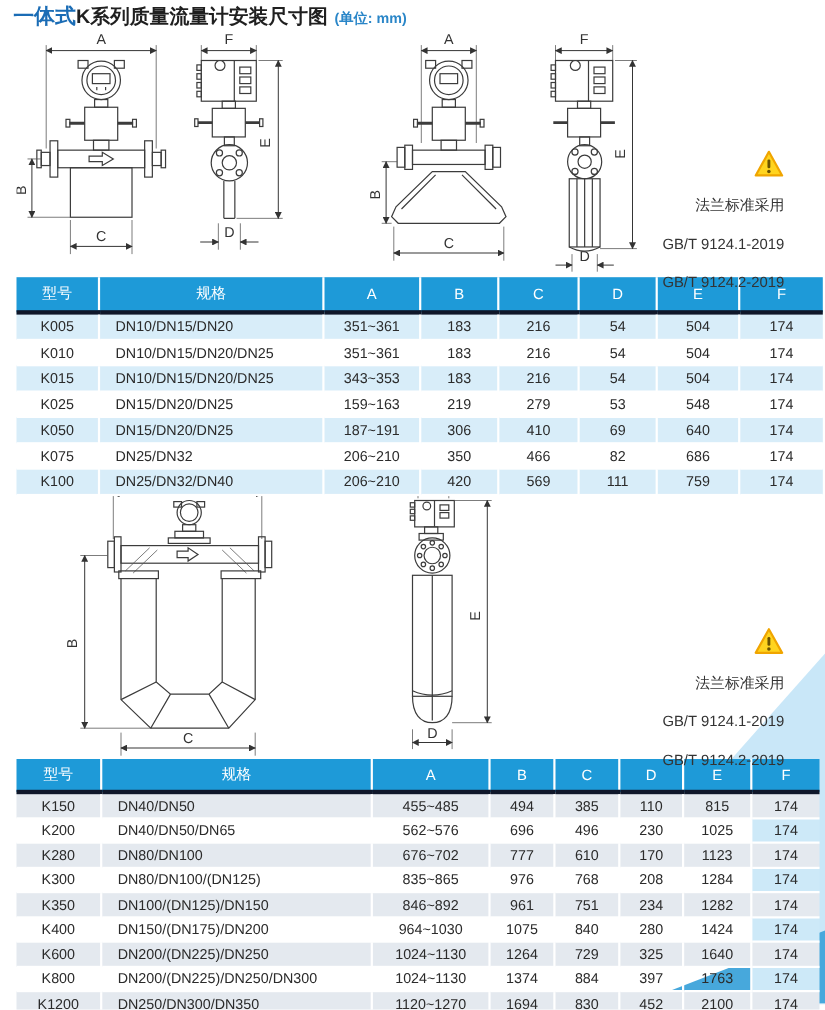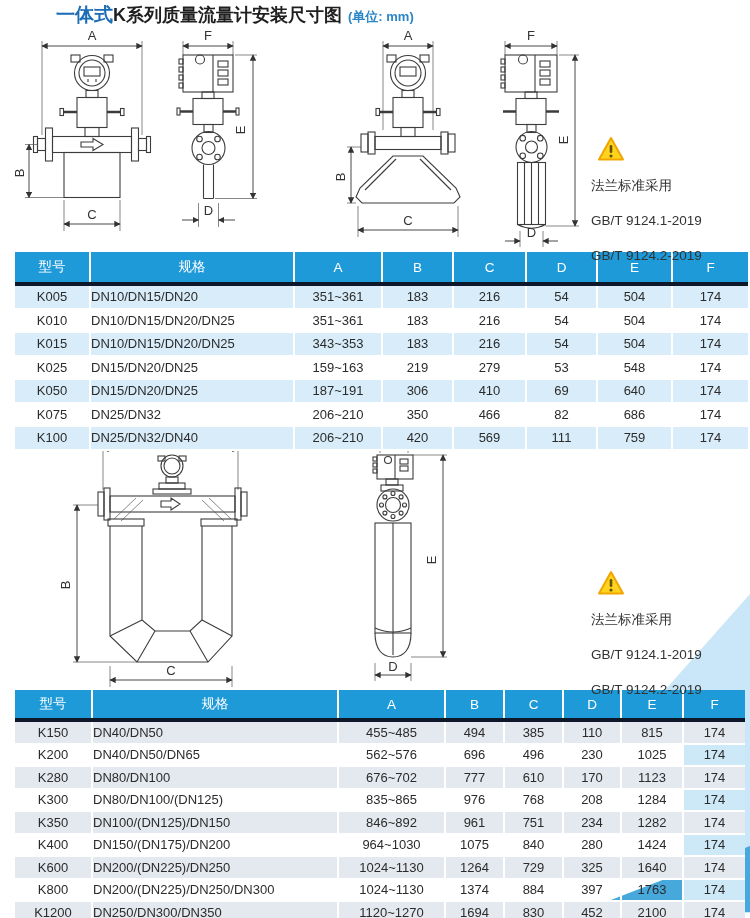--- a/index.html
+++ b/index.html
@@ -2,47 +2,47 @@
 <html><head>
 <meta charset="utf-8">
 <style>
   html,body{margin:0;padding:0;background:#fff;}
   #page{position:relative;width:750px;height:918px;background:#fff;overflow:hidden;
         font-family:"Liberation Sans",sans-serif;color:#2b2b2b;}
   
   #decor{position:absolute;left:0;top:0;width:750px;height:918px;z-index:0;pointer-events:none;}
   
   #titlebar{position:absolute;left:12px;top:2px;z-index:2;white-space:nowrap;}
-  .title-hl{font-size:19px;font-weight:bold;color:#1a6cb5;margin-left:44px;}
+  .title-hl{font-size:19px;font-weight:bold;color:#1a6cb5;}
   .title-rest{font-size:18px;font-weight:bold;color:#1f1f1f;margin-top:32px;}
   .title-unit{font-size:13px;color:#2a86c8;margin-left:6px;font-weight:bold;}
   
   .diag{position:absolute;z-index:1;}
   .ln{stroke:#3c3c3c;stroke-width:1.1;fill:none;}
   .thk{stroke:#3c3c3c;stroke-width:2.6;fill:none;}
   .dim{stroke:#333;stroke-width:0.9;fill:none;}
   .ext{stroke:#555;stroke-width:0.7;fill:none;}
   .dimtxt{font-size:13px;fill:#333;text-anchor:middle;font-family:"Liberation Sans",sans-serif;}
   
-  .note{position:absolute;left:591px;width:122px;z-index:2;}
+  .note{position:absolute;left:591px;width:122px;z-index:2;text-align:right;}
   .note .warn{margin-left:6px;margin-bottom:2px;}
   .note .nline{font-size:13.5px;color:#333;line-height:35px;white-space:nowrap;}
   
   table{border-collapse:collapse;table-layout:fixed;position:absolute;z-index:1;}
   #t1{left:15px;top:252px;width:733px;}
   #t2{left:15px;top:690px;width:730px;}
   th{background:#1e9ad8;color:#fff;font-size:13.5px;font-weight:normal;
      border-right:2px solid #fff;border-bottom:4px solid #0f172a;padding:0;}
   th:last-child{border-right:none;}
   #t1 th{height:30px;} #t2 th{height:28px;}
   td{font-size:13px;text-align:center;padding:0;height:21.5px;
      border-right:2px solid #fff;border-bottom:2px solid #fff;color:#2b2b2b;}
   #t2 td{height:20.5px;}
   td:last-child{border-right:none;}
-  td:nth-child(2){text-align:left;}
+  td:nth-child(2){text-align:left;padding-left:14px;}
   #t1 tbody tr:nth-child(odd) td{background:#d8edf9;}
   #t2 tbody tr:nth-child(odd) td{background:#e4e9ef;}
   #t2 tbody td:last-child{background:#cde9f8;}
 </style>
 </head>
 <body>
 
 <div id="page">
 
   <svg id="decor" viewBox="0 0 750 918">

